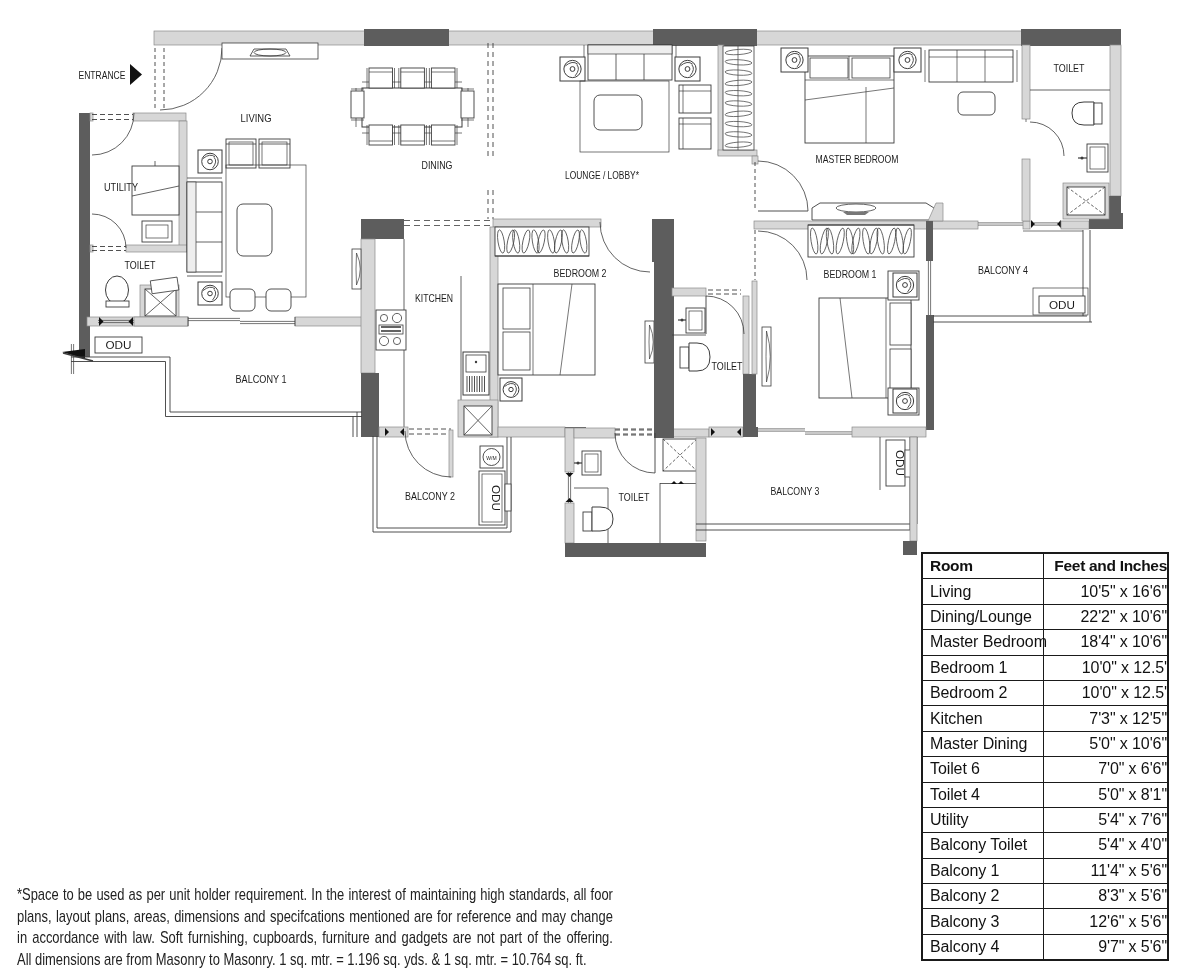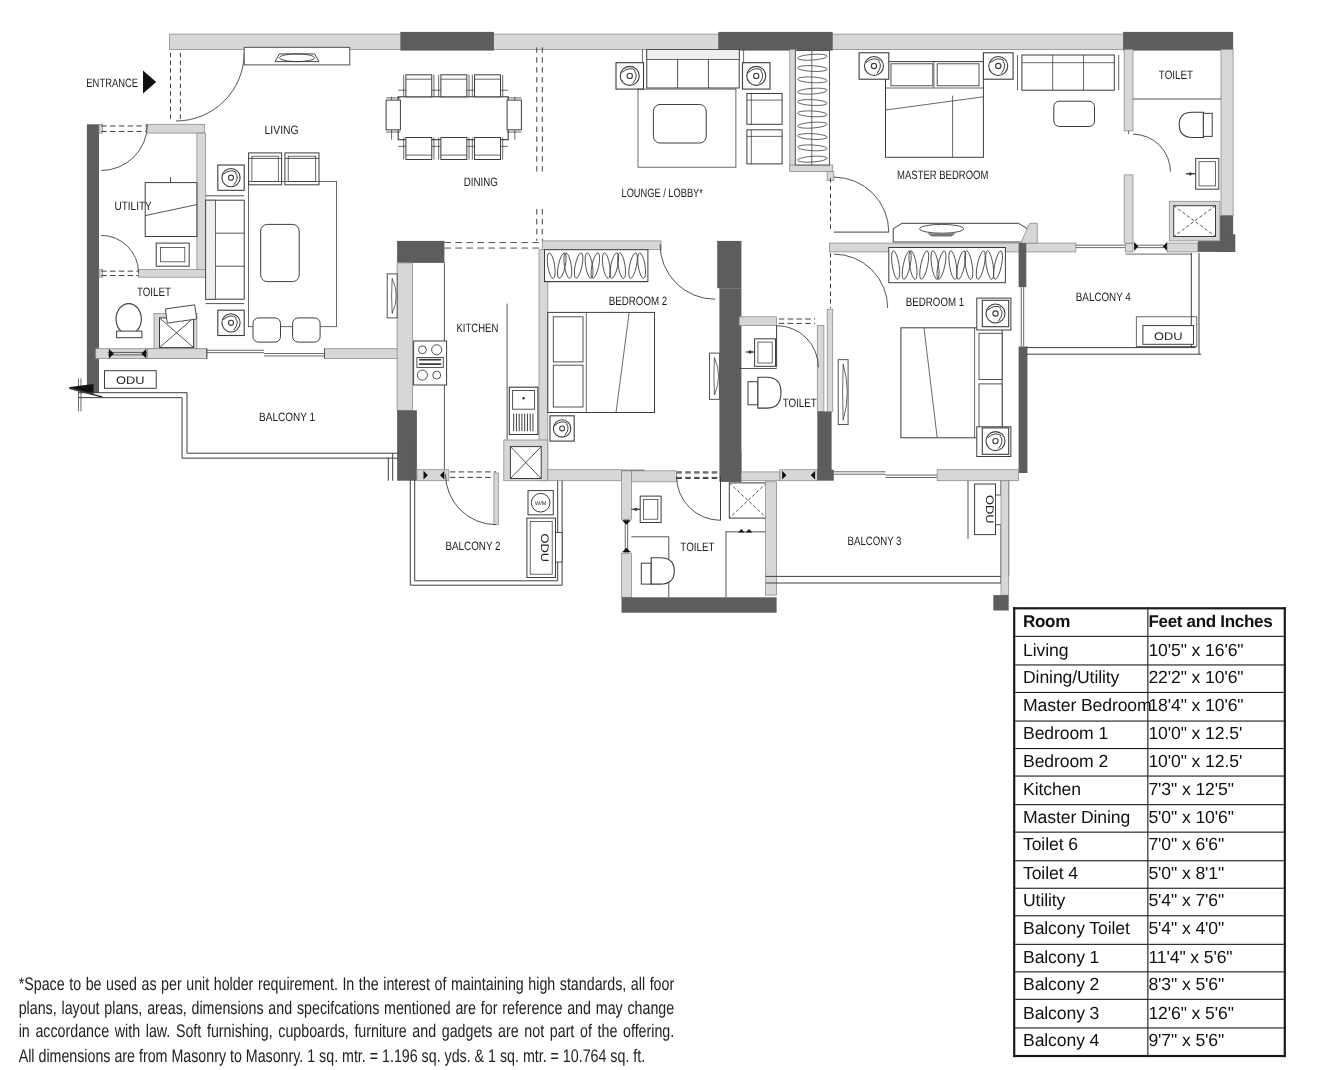--- a/index.html
+++ b/index.html
@@ -1,19 +1,19 @@
 <!DOCTYPE html>
 <html><head><meta charset="utf-8"><style>
 html,body{margin:0;padding:0;width:1200px;height:973px;background:#fff;font-family:"Liberation Sans",sans-serif;}
 #dims{position:absolute;left:921px;top:552px;width:248px;height:407px;border-collapse:collapse;table-layout:fixed;}
 #dims th,#dims td{border:1px solid #1a1a1a;font-size:16px;color:#111;padding:0 0 0 7px;height:24.4px;white-space:nowrap;overflow:visible;letter-spacing:-0.1px;}
 #dims th{font-size:15.5px;letter-spacing:-0.3px;}
 #dims th.r{padding-left:0;}
 #dims .l{width:113px;text-align:left;}
-#dims .r{text-align:left;padding-left:0;}
+#dims .r{text-align:right;padding-left:0;}
 #dims{border:2px solid #1a1a1a;}
 #disc{position:absolute;left:17px;top:884px;width:764px;font-size:16.6px;line-height:21.5px;color:#222;transform:scaleX(0.78);transform-origin:0 0;}
 #disc .j{text-align:justify;text-align-last:justify;}
 </style></head>
 <body>
 
 <svg width="1200" height="973" viewBox="0 0 1200 973" xmlns="http://www.w3.org/2000/svg" font-family="Liberation Sans, sans-serif">
 
 <g>
       <rect x="154" y="31" width="910" height="14" fill="#d7d7d7" stroke="#8a8a8a" stroke-width="0.7"></rect>
@@ -739,21 +739,21 @@
     <tbody>
       <tr>
         <th class="l">Room</th>
         <th class="r">Feet and Inches</th>
       </tr>
       <tr>
         <td class="l">Living</td>
         <td class="r">10'5" x 16'6"</td>
       </tr>
       <tr>
-        <td class="l">Dining/Utility</td>
+        <td class="l">Dining/Lounge</td>
         <td class="r">22'2" x 10'6"</td>
       </tr>
       <tr>
         <td class="l">Master Bedroom</td>
         <td class="r">18'4" x 10'6"</td>
       </tr>
       <tr>
         <td class="l">Bedroom 1</td>
         <td class="r">10'0" x 12.5'</td>
       </tr>

